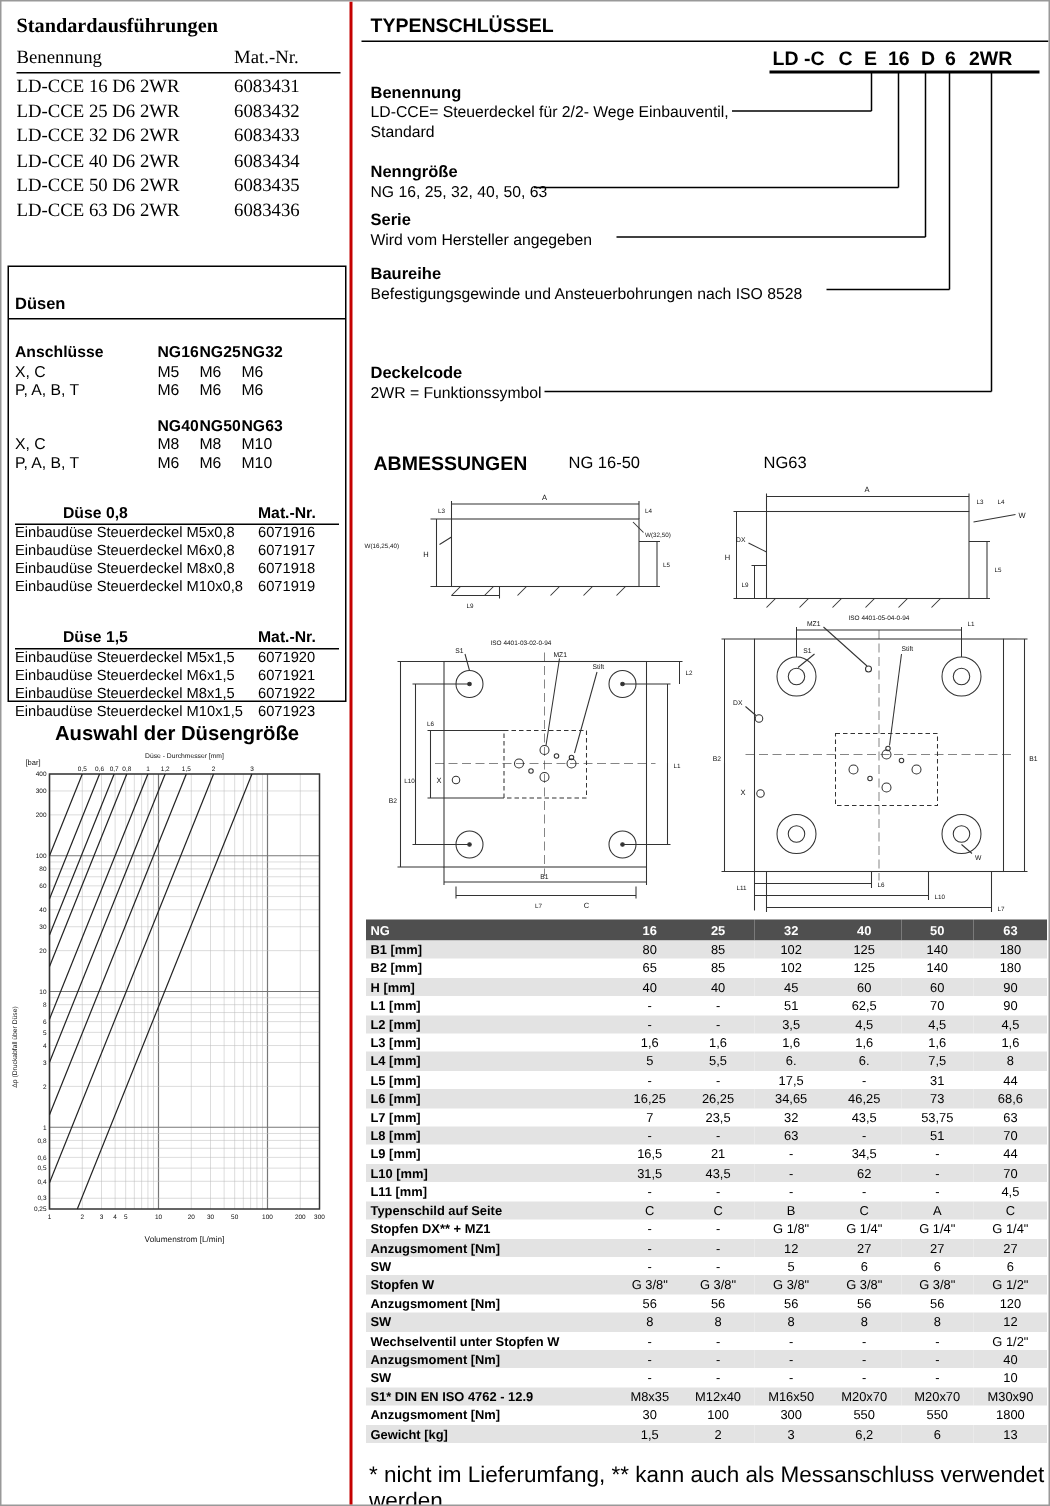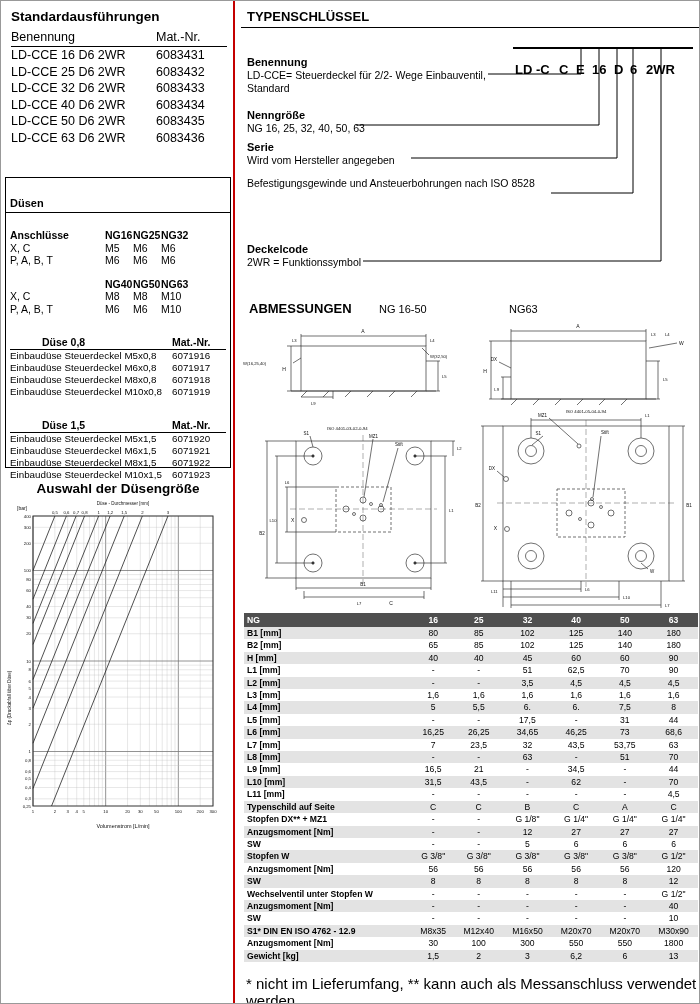--- a/index.html
+++ b/index.html
@@ -1,20 +1,20 @@
 <!DOCTYPE html>
 <html><head>
 <meta charset="utf-8">
 <style>
 *{margin:0;padding:0;box-sizing:border-box;}
 body{background:#fff;font-family:"Liberation Sans","DejaVu Sans",sans-serif;color:#000;}
 .page{position:relative;width:700px;height:1004px;background:#fff;overflow:hidden;border:1px solid #999;}
 .divider{position:absolute;left:232px;top:0;width:2px;height:1004px;background:#c40000;}
 
-.std{position:absolute;left:10px;top:8px;width:216px;}
+.std{position:absolute;left:10px;top:8px;width:216px;font-family:Liberation Serif, serif;}
 .std h2{font-size:13.5px;font-weight:bold;margin-bottom:6px;}
 .std-head{display:flex;border-bottom:1.5px solid #000;padding-bottom:2px;font-size:12.5px;}
 .std-head span:first-child{width:145px;}
 .trow{display:flex;font-size:12.5px;line-height:16.5px;}
 .tname{width:145px;}
 .duesen{position:absolute;left:4px;top:176px;width:226px;height:291px;border:1px solid #000;padding:0 4px 3px 4px;}
 .dtitle{font-size:11px;font-weight:bold;border-bottom:1px solid #000;margin:16px -4px;padding:3px 0 3px 4px;}
 .dhead,.drow{display:flex;font-size:10.5px;line-height:12.5px;}
 .dhead{font-weight:bold;}
 .dlabel{width:95px;}
@@ -24,21 +24,21 @@
 .nhead{display:flex;font-size:10.5px;font-weight:bold;border-bottom:1px solid #000;margin-top:21px;padding-bottom:1px;}
 .nhead span:first-child{width:162px;padding-left:32px;}
 .nrow{display:flex;font-size:9.8px;line-height:12px;}
 .nname{width:162px;}
 .chartsec{position:absolute;left:4px;top:480px;width:226px;}
 .chartsec h2{font-size:13.5px;font-weight:bold;text-align:center;margin-bottom:2px;}
 #nozzle-chart{display:block;}
 
 .typ-title{position:absolute;left:246px;top:8px;font-size:13px;font-weight:bold;}
 .typ-rule{position:absolute;left:240px;top:26px;width:458px;height:1px;background:#000;}
-.code span{position:absolute;top:30px;font-size:13px;font-weight:bold;white-space:pre;margin-top:31px;}
+.code span{position:absolute;top:30px;font-size:13px;font-weight:bold;white-space:pre;}
 #cp0{left:514px;}#cp1{left:558px;}#cp2{left:575px;}#cp3{left:591px;}#cp4{left:613px;}#cp5{left:629px;}#cp6{left:645px;}
 .code-rule{position:absolute;left:512px;top:46px;width:180px;height:1.5px;background:#000;}
 .entry{position:absolute;left:246px;}
 .entry .lab{font-size:11px;font-weight:bold;margin-bottom:1px;}
 .entry .txt{font-size:10.5px;line-height:12.5px;}
 #e0{top:55px;width:252px;}
 #e1{top:108px;width:252px;}
 #e2{top:140px;width:252px;}
 #e3{top:176px;width:322px;}
 #e4{top:242px;width:252px;}
@@ -318,20 +318,21 @@
   </div>
   <div class="entry" id="e1">
     <div class="lab">Nenngröße</div>
     <div class="txt">NG 16, 25, 32, 40, 50, 63</div>
   </div>
   <div class="entry" id="e2">
     <div class="lab">Serie</div>
     <div class="txt">Wird vom Hersteller angegeben</div>
   </div>
   <div class="entry" id="e3">
+    <div class="lab">Baureihe</div>
     <div class="txt">Befestigungsgewinde und Ansteuerbohrungen nach ISO 8528</div>
   </div>
   <div class="entry" id="e4">
     <div class="lab">Deckelcode</div>
     <div class="txt">2WR = Funktionssymbol</div>
   </div>
 
   <svg id="typ-lines" width="460" height="300" viewBox="0 0 460 300">
     <g stroke="#000" stroke-width="1">
       <line x1="247" y1="73" x2="340" y2="73"></line>

